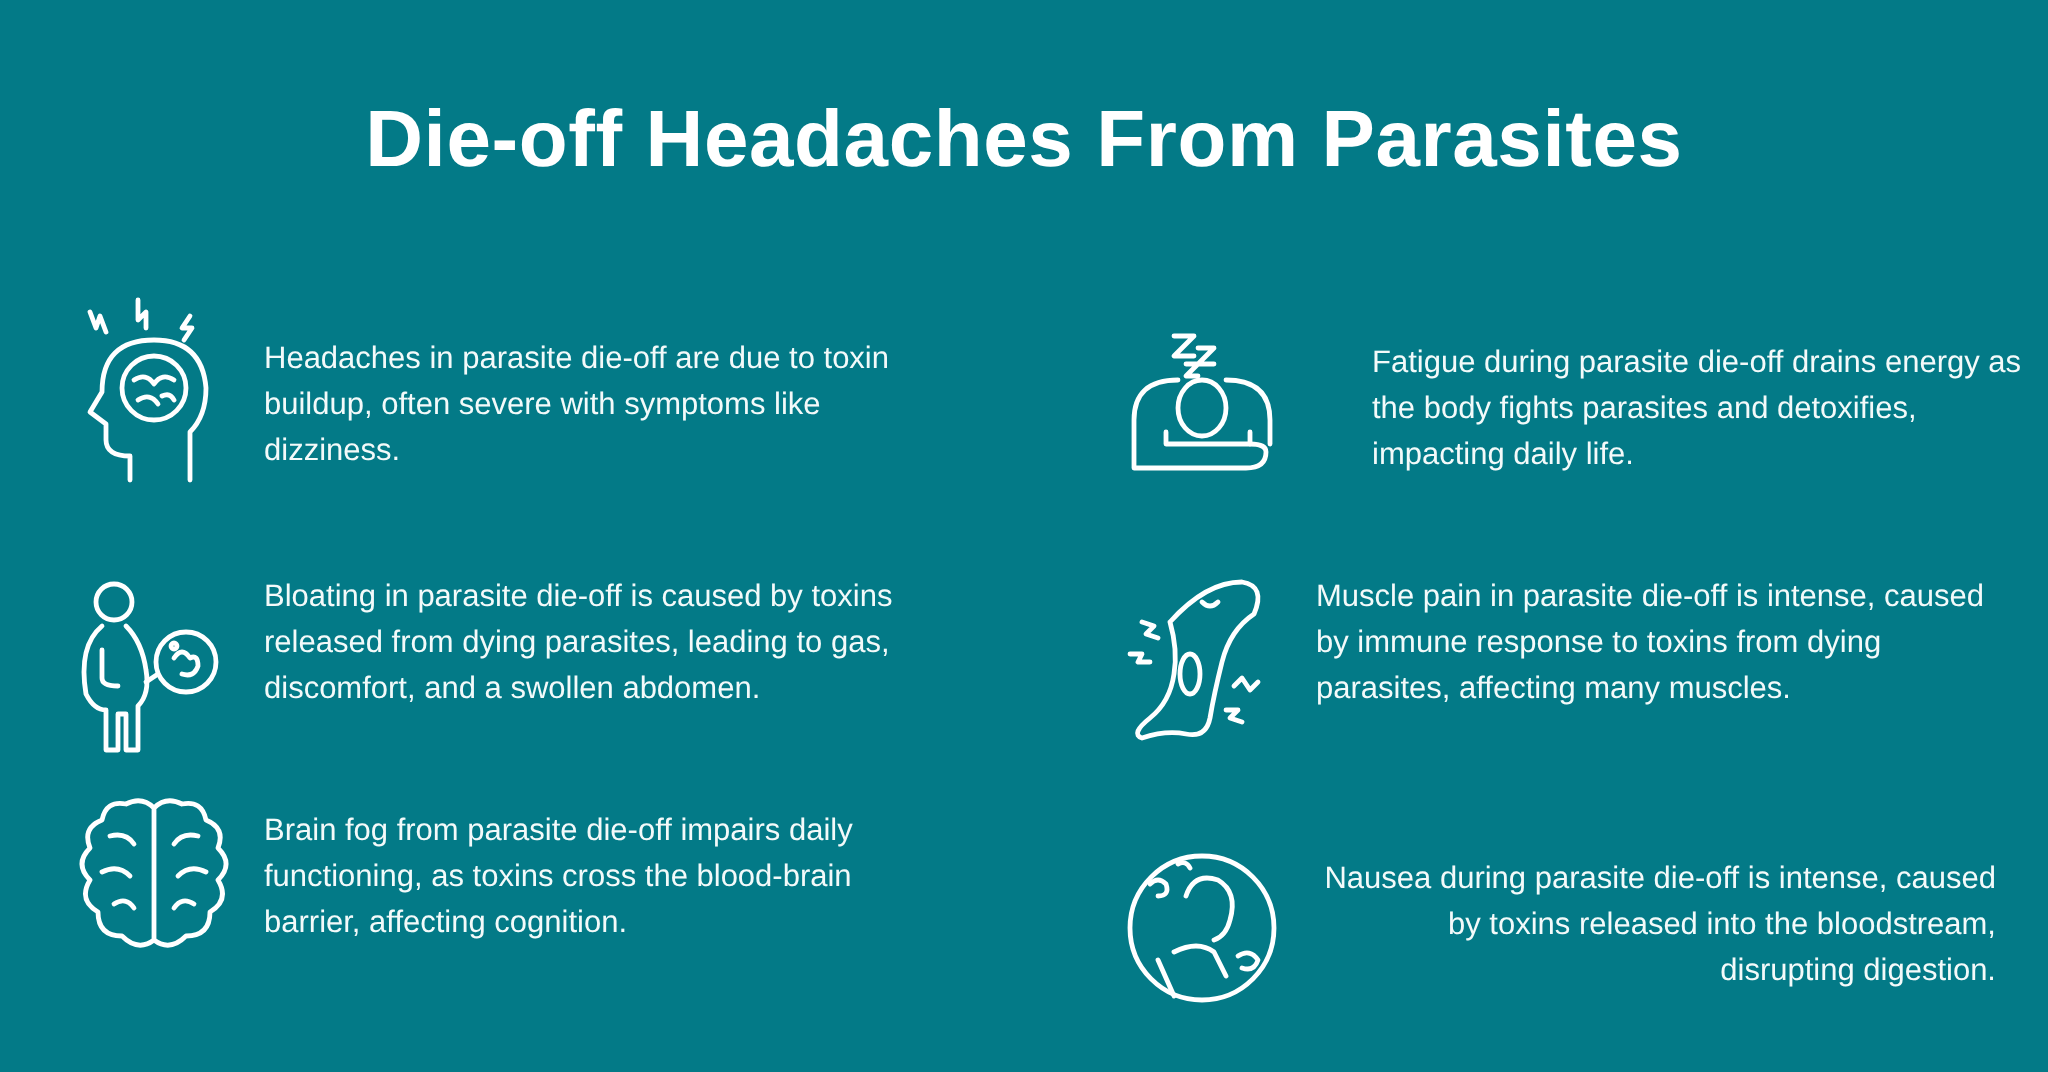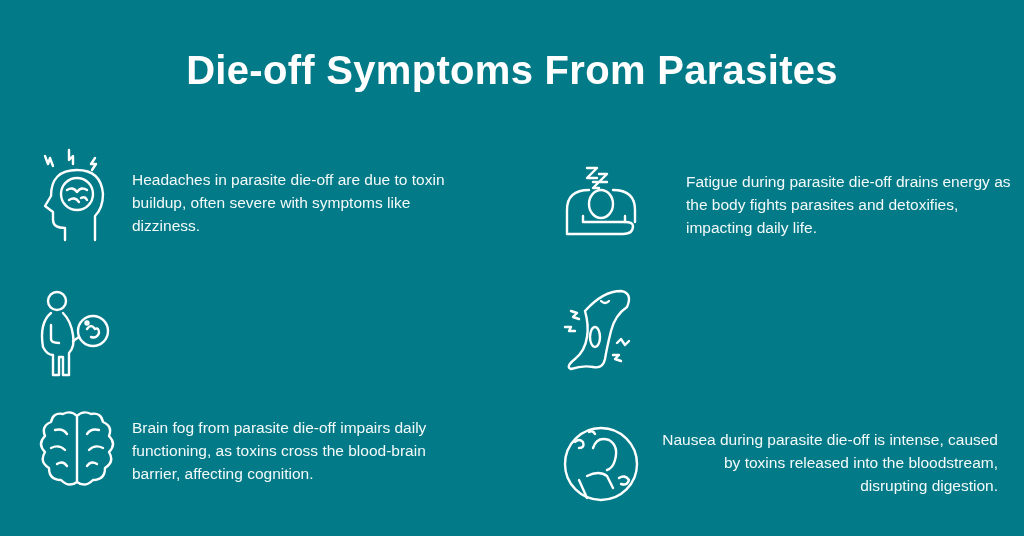--- a/index.html
+++ b/index.html
@@ -7,21 +7,21 @@
   .title { position:absolute; left:0; top:48px; width:1024px; text-align:center; font-size:40px; font-weight:bold; letter-spacing:0.3px; }
   .item { position:absolute; width:460px; height:110px; }
   .icon { position:absolute; left:0; top:0; width:80px; height:100px; }
   .icon svg { width:100%; height:100%; }
   .text { position:absolute; left:95px; font-size:15.5px; line-height:23px; width:340px; color:#f3fafa; }
   svg * { fill:none; stroke:#fff; stroke-width:2.4; stroke-linecap:round; stroke-linejoin:round; }
 </style>
 </head>
 <body>
 
-<div class="title">Die-off Symptoms From Parasites</div>
+<div class="title">Die-off Headaches From Parasites</div>
 
 <div class="item" style="left:37px;top:148px;">
   <div class="icon">
     <svg viewBox="0 0 80 100">
       <path d="M28 92 V80 Q16 80 16 72 V64 L8 58 L14 48 Q14 22 40 22 Q64 22 66 46 Q66 60 58 68 V92"></path>
       <circle cx="40" cy="46" r="16"></circle>
       <path d="M30 42 Q36 38 40 44 Q44 38 50 42 M32 52 Q38 48 42 54 M44 50 Q48 48 50 52"></path>
       <path d="M8 8 L11 16 L13 10 L16 18 M32 2 L32 12 L36 8 L36 16 M58 10 L54 16 L59 16 L55 22"></path>
     </svg>
   </div>
@@ -46,34 +46,36 @@
     <svg viewBox="0 0 80 100">
       <circle cx="20" cy="14" r="9"></circle>
       <path d="M14 26 Q2 36 6 60 Q10 68 16 68 V88 H22 V70 H26 V88 H32 V66 Q38 60 36 48 Q34 34 26 26"></path>
       <path d="M14 38 V52 Q14 56 22 56"></path>
       <circle cx="56" cy="44" r="15"></circle>
       <path d="M36 54 L42 50"></path>
       <path d="M50 42 Q54 36 58 42 Q62 40 62 46 Q60 52 54 50"></path>
       <circle cx="50" cy="36" r="1.5"></circle>
     </svg>
   </div>
+  <div class="text" style="top:0px;">Bloating in parasite die-off is caused by toxins released from dying parasites, leading to gas, discomfort, and a swollen abdomen.</div>
 </div>
 
 <div class="item" style="left:563px;top:287px;">
   <div class="icon">
     <svg viewBox="0 0 80 100">
       <path d="M22 24 Q40 4 58 4 Q70 6 64 20 Q52 28 48 44 Q44 60 42 72 Q40 82 30 80 Q20 78 8 82 Q2 80 12 72 Q22 64 24 50 Q26 38 22 24"></path>
       <ellipse cx="32" cy="50" rx="5" ry="10"></ellipse>
       <path d="M38 14 Q42 18 46 14"></path>
       <path d="M8 24 L14 26 L10 30 L16 32 M2 40 L8 40 L6 44 L12 44 M54 56 L58 52 L62 58 L66 54 M50 68 L56 68 L52 72 L58 74"></path>
     </svg>
   </div>
+  <div class="text" style="top:0px;">Muscle pain in parasite die-off is intense, caused by immune response to toxins from dying parasites, affecting many muscles.</div>
 </div>
 
-<div class="item" style="left:37px;top:408px;">
+<div class="item" style="left:37px;top:396px;">
   <div class="icon">
     <svg viewBox="0 0 80 100">
       <path d="M40 8 V74 M40 8 Q34 2 26 6 Q16 4 14 14 Q4 18 8 28 Q0 36 8 44 Q2 54 12 60 Q12 72 24 72 Q32 80 40 74 Q48 80 56 72 Q68 72 68 60 Q78 54 72 44 Q80 36 72 28 Q76 18 66 14 Q64 4 54 6 Q46 2 40 8"></path>
       <path d="M18 22 Q26 20 30 26 M14 40 Q22 36 28 42 M20 56 Q26 52 30 58 M62 22 Q54 20 50 26 M66 40 Q58 36 52 42 M60 56 Q54 52 50 58"></path>
     </svg>
   </div>
   <div class="text" style="top:8px;">Brain fog from parasite die-off impairs daily functioning, as toxins cross the blood-brain barrier, affecting cognition.</div>
 </div>
 
 <div class="item" style="left:563px;top:420px;">

